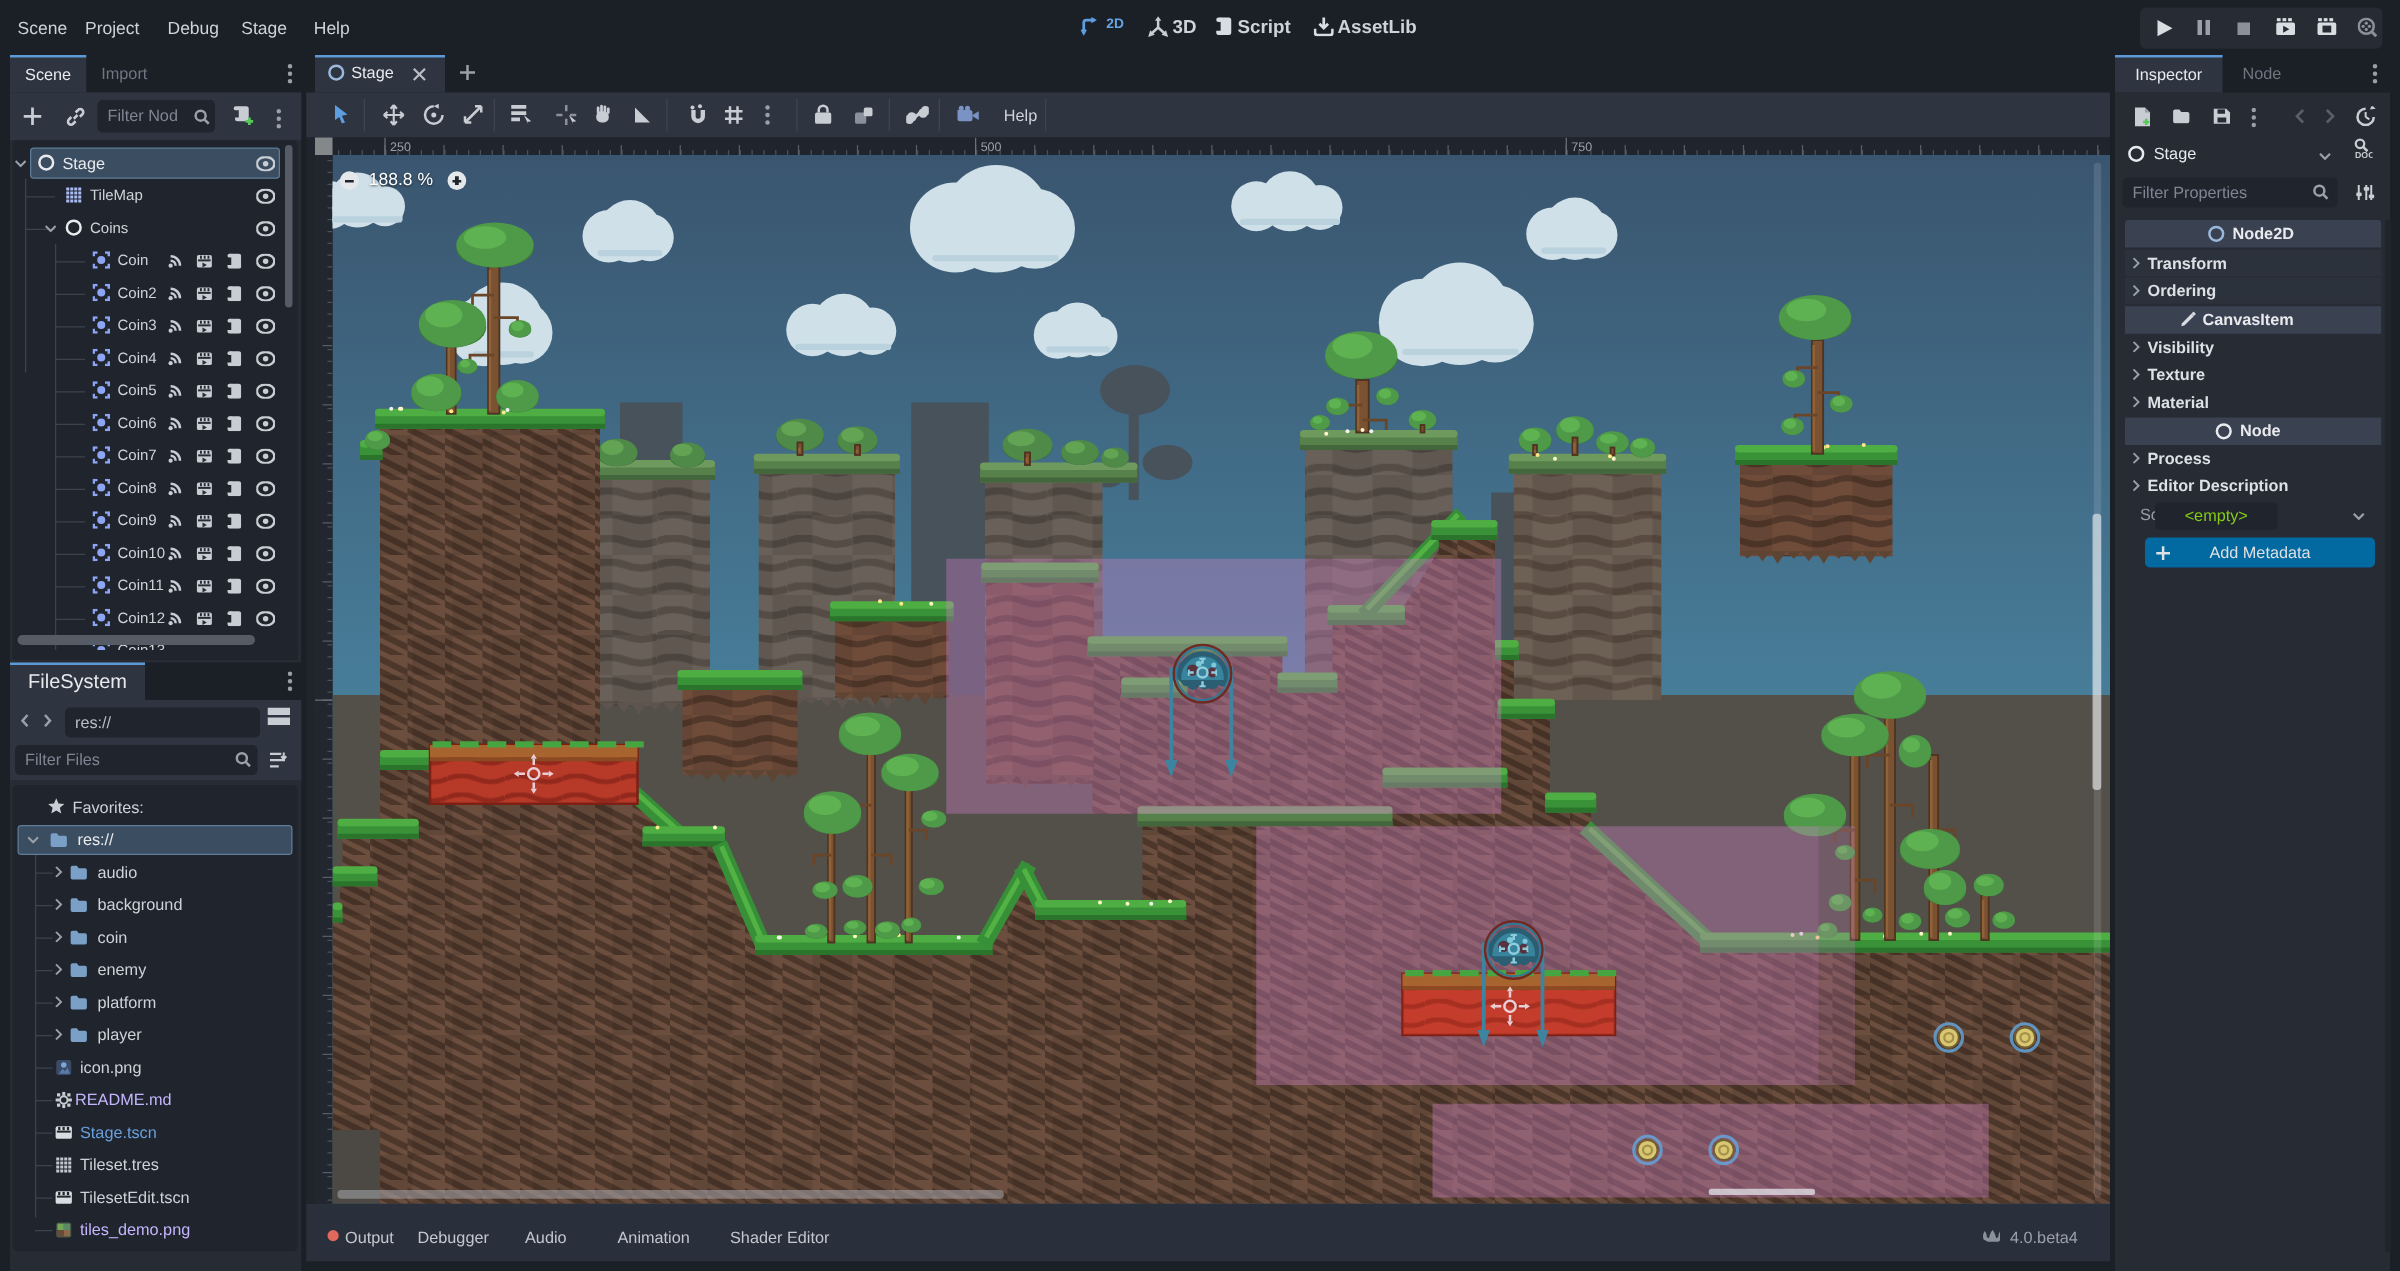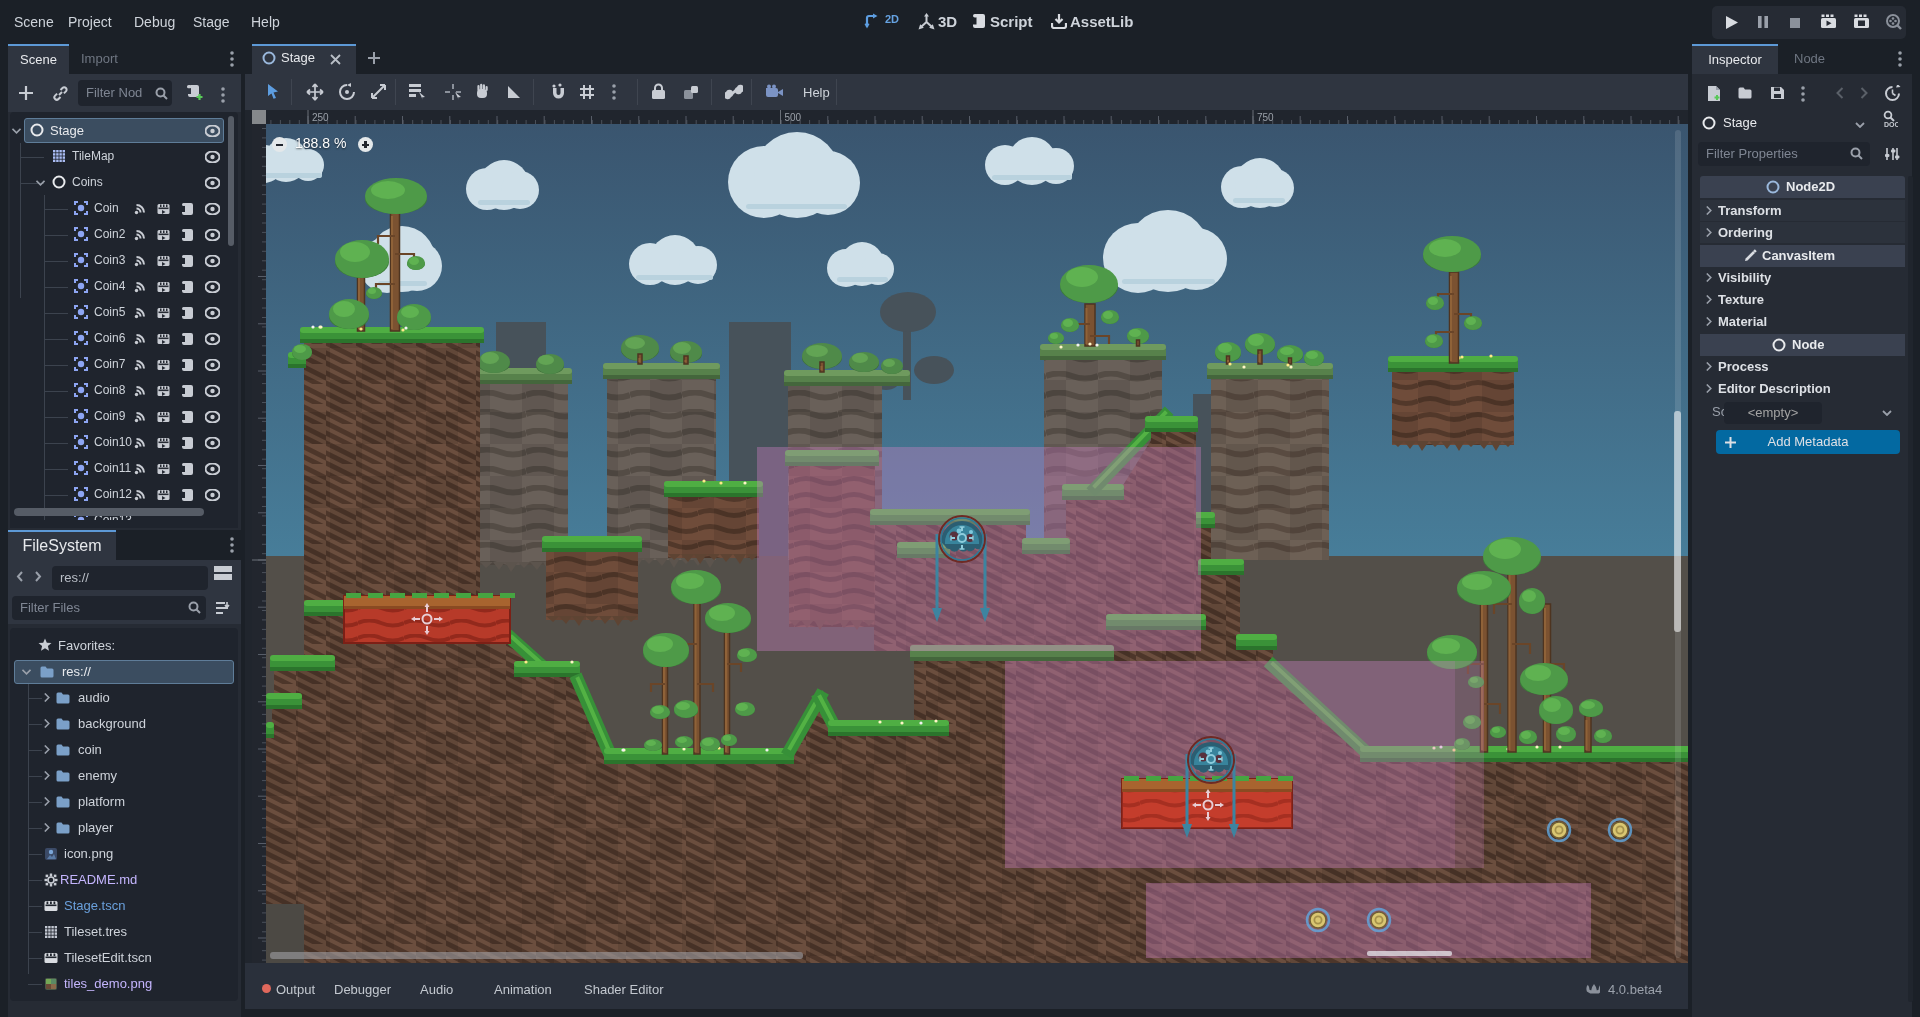--- a/index.html
+++ b/index.html
@@ -1797,20 +1797,20 @@
 <div class="abs" style="left:1792px;top:337px;color:#e8eaed;font-weight:bold;font-size:13px;">Node</div>
 <svg class="abs" style="left:1706px;top:362px;" width="6" height="9" viewBox="0 0 6 9">
     <path d="M0.8,0.5 l4,4 -4,4" fill="none" stroke="#9aa0aa" stroke-width="1.6"></path>
   </svg>
 <div class="abs" style="left:1718px;top:359px;color:#dde0e5;font-weight:bold;font-size:13px;">Process</div>
 <svg class="abs" style="left:1706px;top:384px;" width="6" height="9" viewBox="0 0 6 9">
     <path d="M0.8,0.5 l4,4 -4,4" fill="none" stroke="#9aa0aa" stroke-width="1.6"></path>
   </svg>
 <div class="abs" style="left:1718px;top:381px;color:#dde0e5;font-weight:bold;font-size:13px;">Editor Description</div>
 <div class="abs" style="left:1712px;top:404px;color:#9aa0aa;">Script</div>
-<div class="abs field" style="left:1724px;top:402px;width:98px;height:22px;line-height:22px;text-align:center;color:#a3a3a3;">&lt;empty&gt;</div>
+<div class="abs field" style="left:1724px;top:402px;width:98px;height:22px;line-height:22px;text-align:center;color:#84cc16;">&lt;empty&gt;</div>
 <svg class="abs" style="left:1882px;top:410px;" width="10" height="6" viewBox="0 0 10 6">
     <path d="M1,1 l4,4 4,-4" fill="none" stroke="#9aa0aa" stroke-width="1.8"></path>
   </svg>
 <div class="abs" style="left:1716px;top:430px;width:184px;height:24px;background:#0369a1;border-radius:4px;text-align:center;color:#dde0e5;line-height:24px;">Add Metadata</div>
 <svg class="abs" style="left:1724px;top:436px;" width="13" height="13" viewBox="0 0 13 13">
     <path d="M6.5,1 v11 M1,6.5 h11" stroke="#dde0e5" stroke-width="2"></path>
   </svg>
 <div class="abs" style="left:1908px;top:176px;width:5px;height:826px;background:#20252d;border-radius:2px;"></div>
 </body></html>

